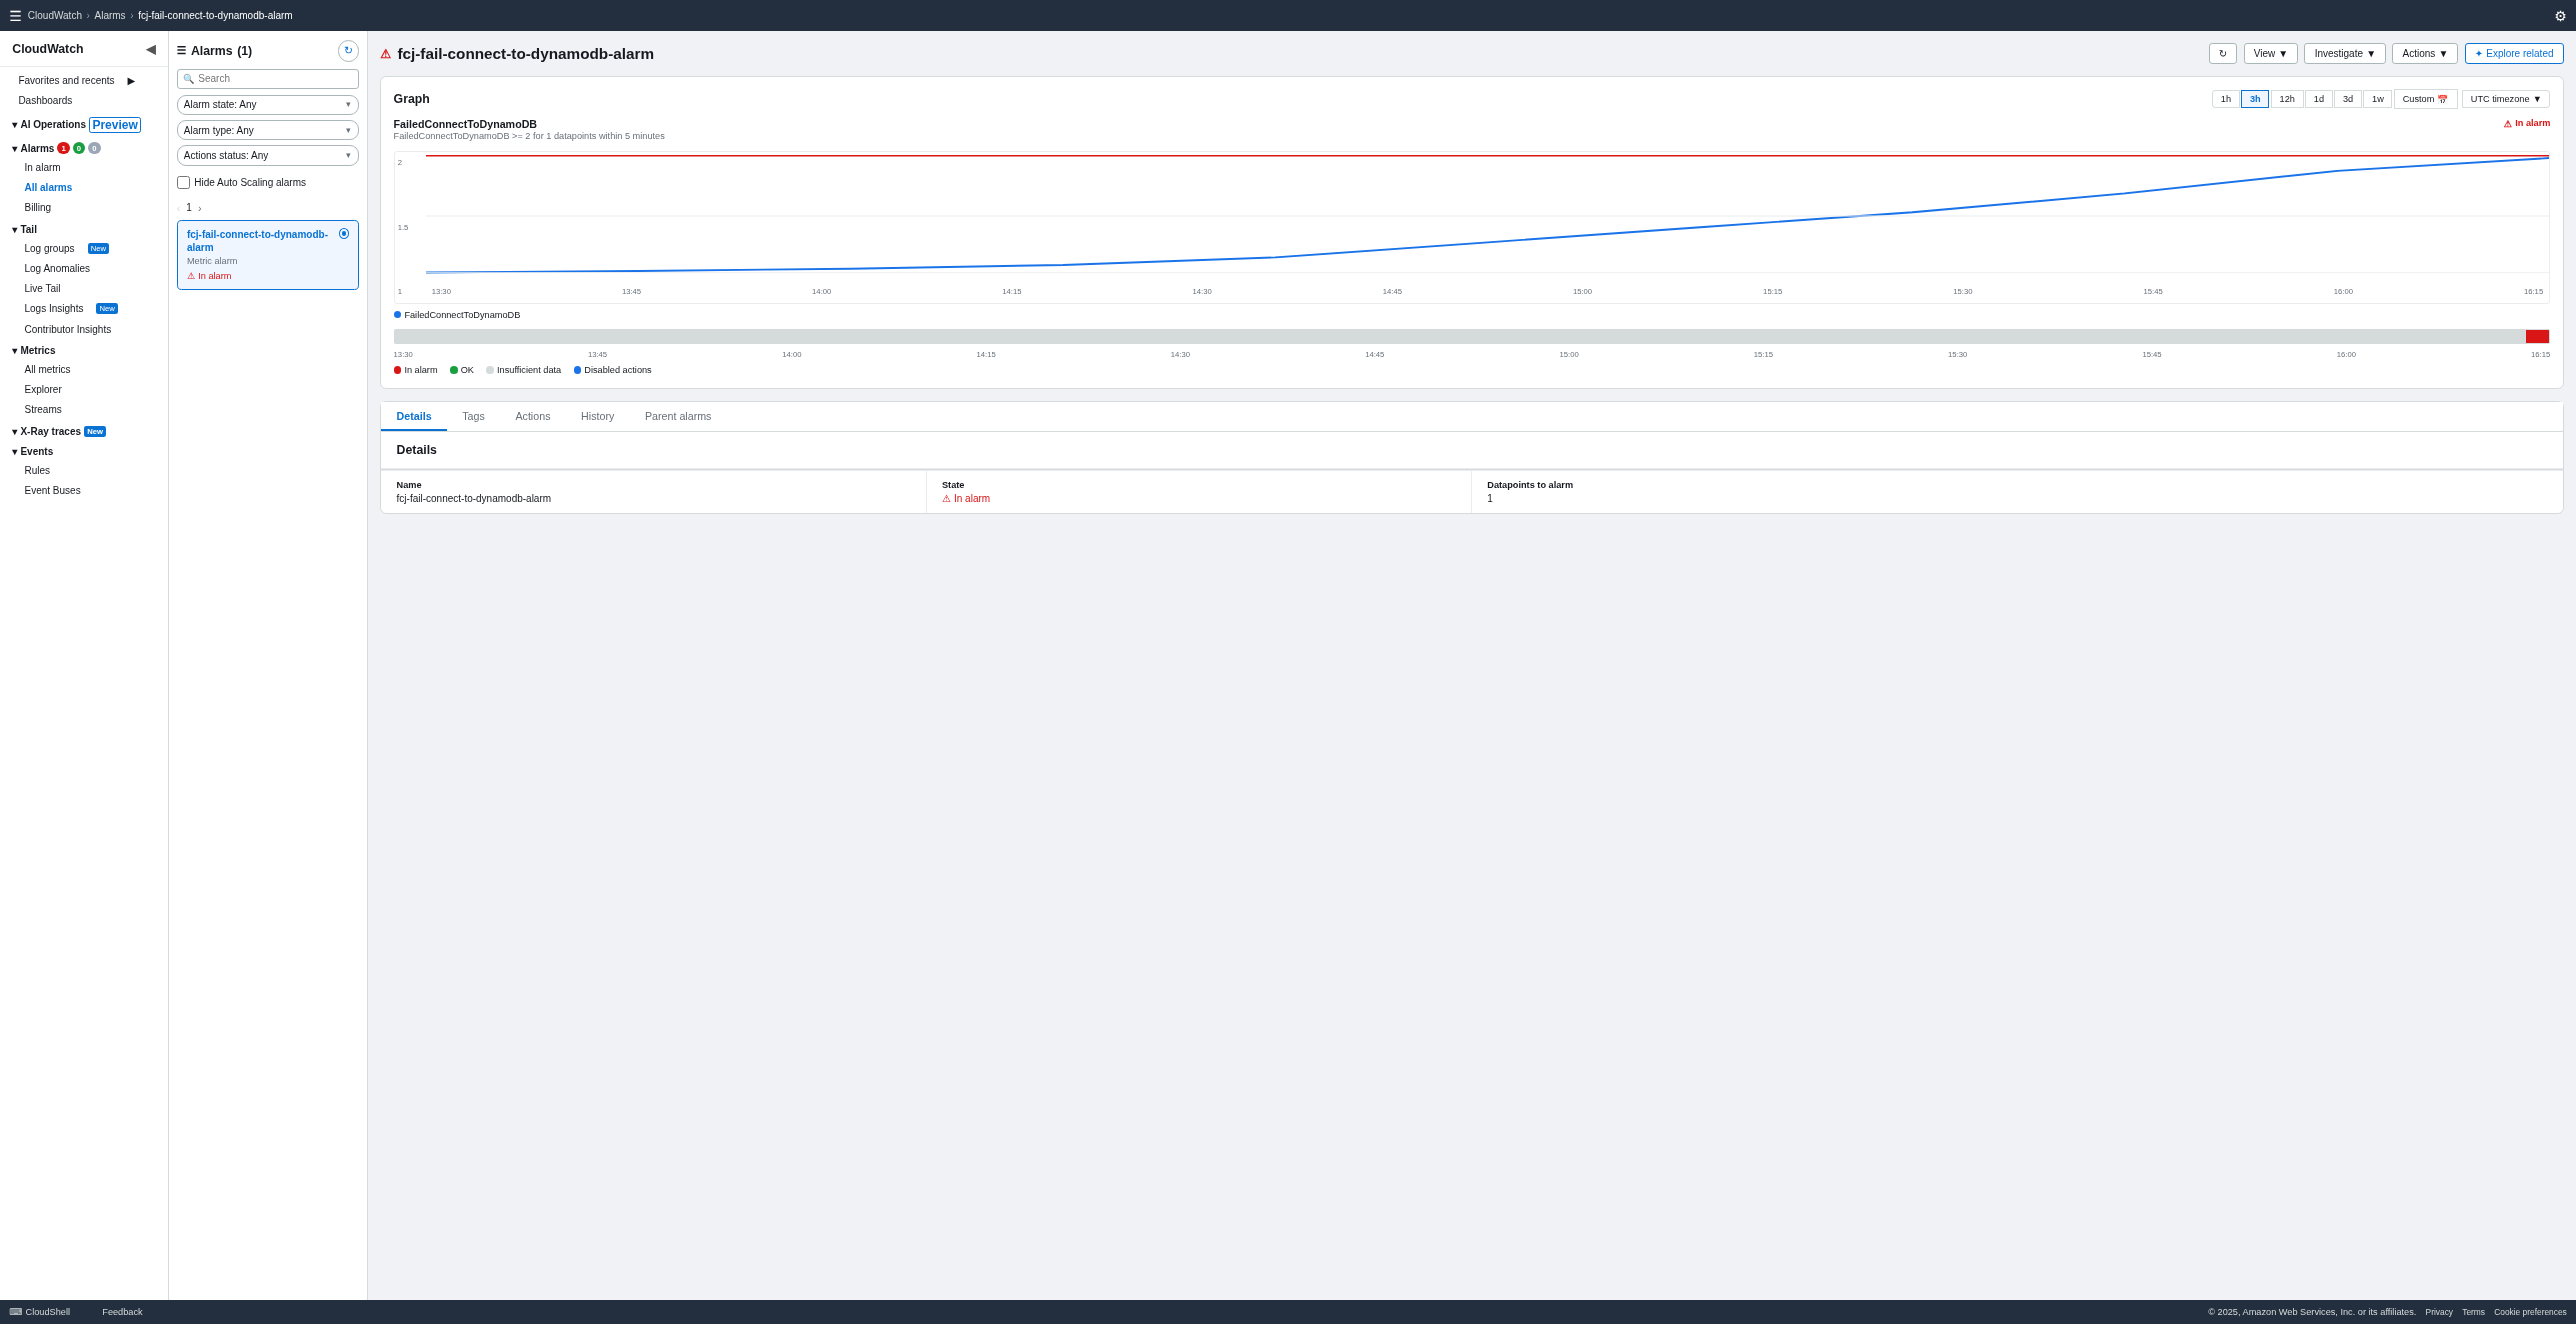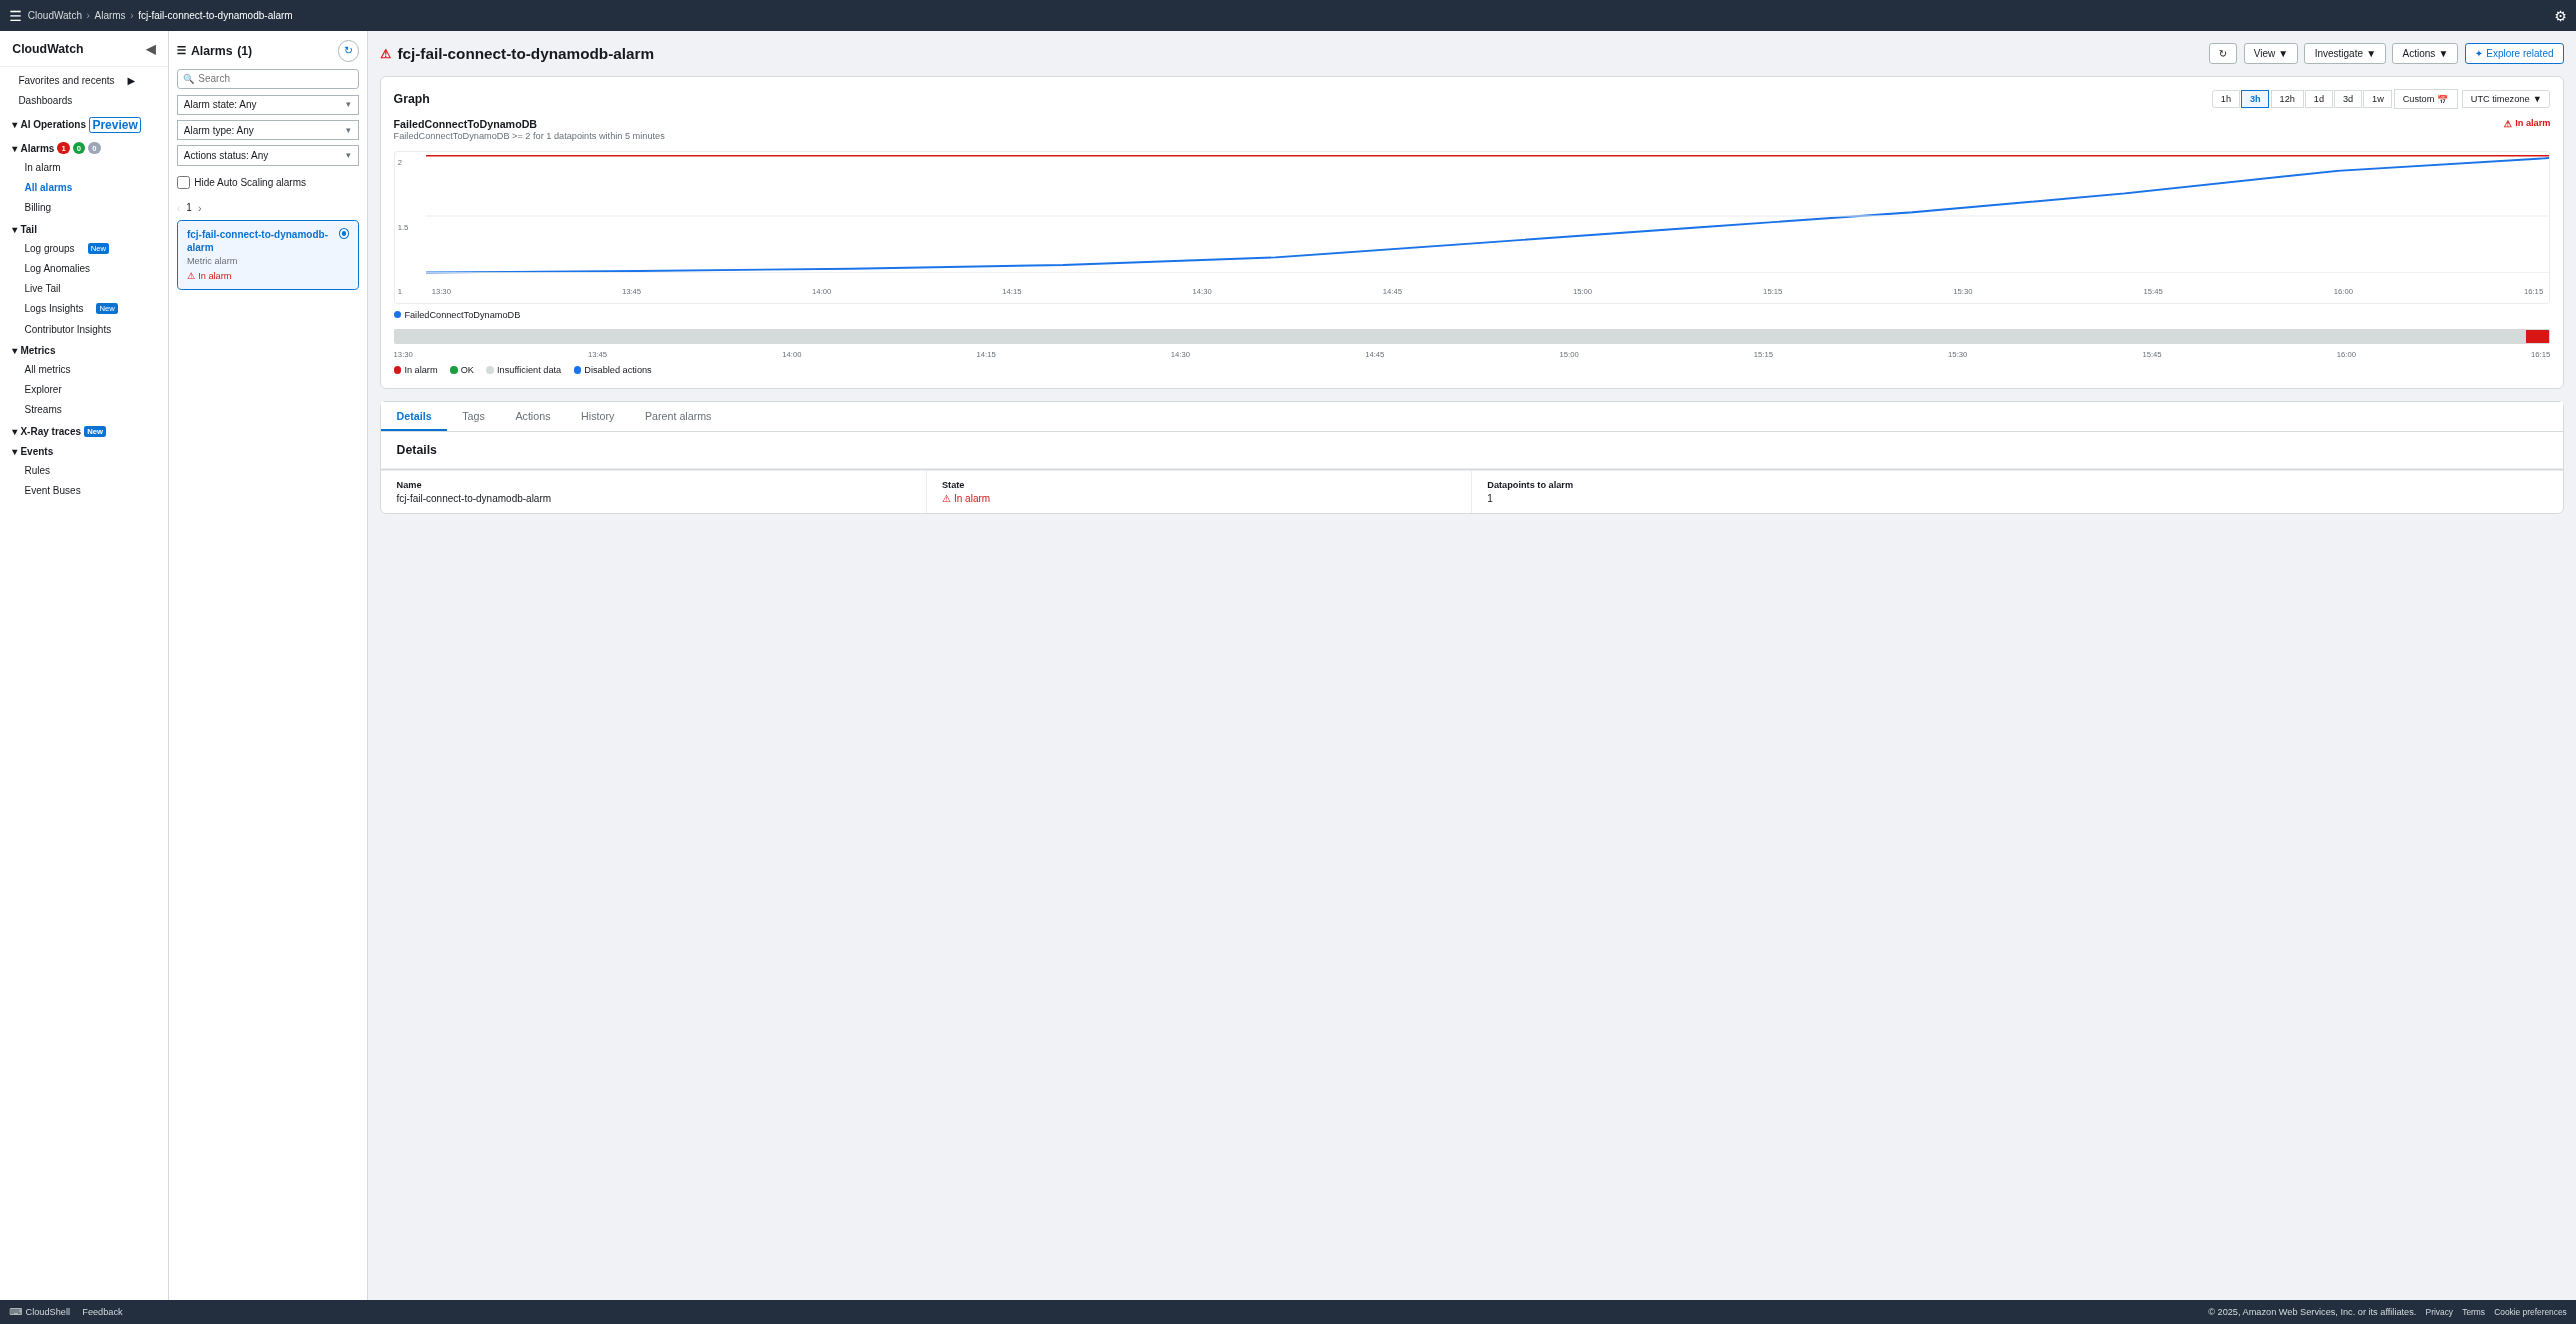--- a/index.html
+++ b/index.html
@@ -20,21 +20,21 @@
     .top-nav-right .settings-icon { color: #fff; font-size: 14px; }
 
     
     .bottom-bar {
       position: fixed; bottom: 0; left: 0; right: 0; height: 24.5px;
       background: #232f3e; color: #d5dbdb; font-size: 9.2px;
       display: flex; align-items: center; gap: 12.3px; padding: 0 9.2px;
       z-index: 100;
     }
     .bottom-bar .cloudshell-btn { color: #d5dbdb; cursor: pointer; display: flex; align-items: center; gap: 3.1px; }
-    .bottom-bar .feedback-btn { color: #d5dbdb; cursor: pointer; }
+    .bottom-bar .feedback-btn { color: #d5dbdb; cursor: pointer; margin-left: 20px; }
     .bottom-bar .legal { margin-left: auto; display: flex; gap: 9.2px; }
     .bottom-bar .legal a { color: #d5dbdb; text-decoration: none; font-size: 8.4px; }
 
     
     .main-layout {
       display: flex; margin-top: 31px; margin-bottom: 24.5px; height: calc(100vh - 55px);
     }
 
     
     .sidebar {
@@ -81,21 +81,21 @@
     .alarms-panel-title .sq-icon { font-size: 10.7px; }
     .refresh-icon { cursor: pointer; width: 21.5px; height: 21.5px; border: 0.8px solid #aab7b8; border-radius: 50%; display: flex; align-items: center; justify-content: center; color: #0972d3; font-size: 10.7px; }
     .search-box {
       display: flex; align-items: center; border: 0.8px solid #aab7b8; border-radius: 3.1px;
       padding: 3.1px 6.1px; margin-bottom: 6.1px; background: #fff;
     }
     .search-box input { border: none; outline: none; font-size: 10px; width: 100%; }
     .search-icon { color: #687078; margin-right: 3.1px; font-size: 9.2px; }
     .filter-select {
       display: flex; align-items: center; justify-content: space-between;
-      border: 0.8px solid #aab7b8; border-radius: 0; padding: 3.8px 6.1px;
+      border: 0.8px solid #aab7b8; border-radius: 9px; padding: 3.8px 6.1px;
       margin-bottom: 4.6px; cursor: pointer; background: #fff; font-size: 10px;
     }
     .filter-select .dropdown-arrow { color: #687078; font-size: 7.7px; }
     .hide-autoscaling { display: flex; align-items: center; gap: 4.6px; margin: 6.1px 0; font-size: 10px; }
     .pagination { display: flex; align-items: center; gap: 6.1px; margin-top: 6.1px; font-size: 10px; }
     .page-btn { background: none; border: none; cursor: pointer; color: #687078; font-size: 10.7px; }
     .page-btn:disabled { color: #d5dbdb; }
 
     .alarm-card {
       border: 0.8px solid #d5dbdb; border-radius: 4.6px; padding: 7.7px 9.2px;

